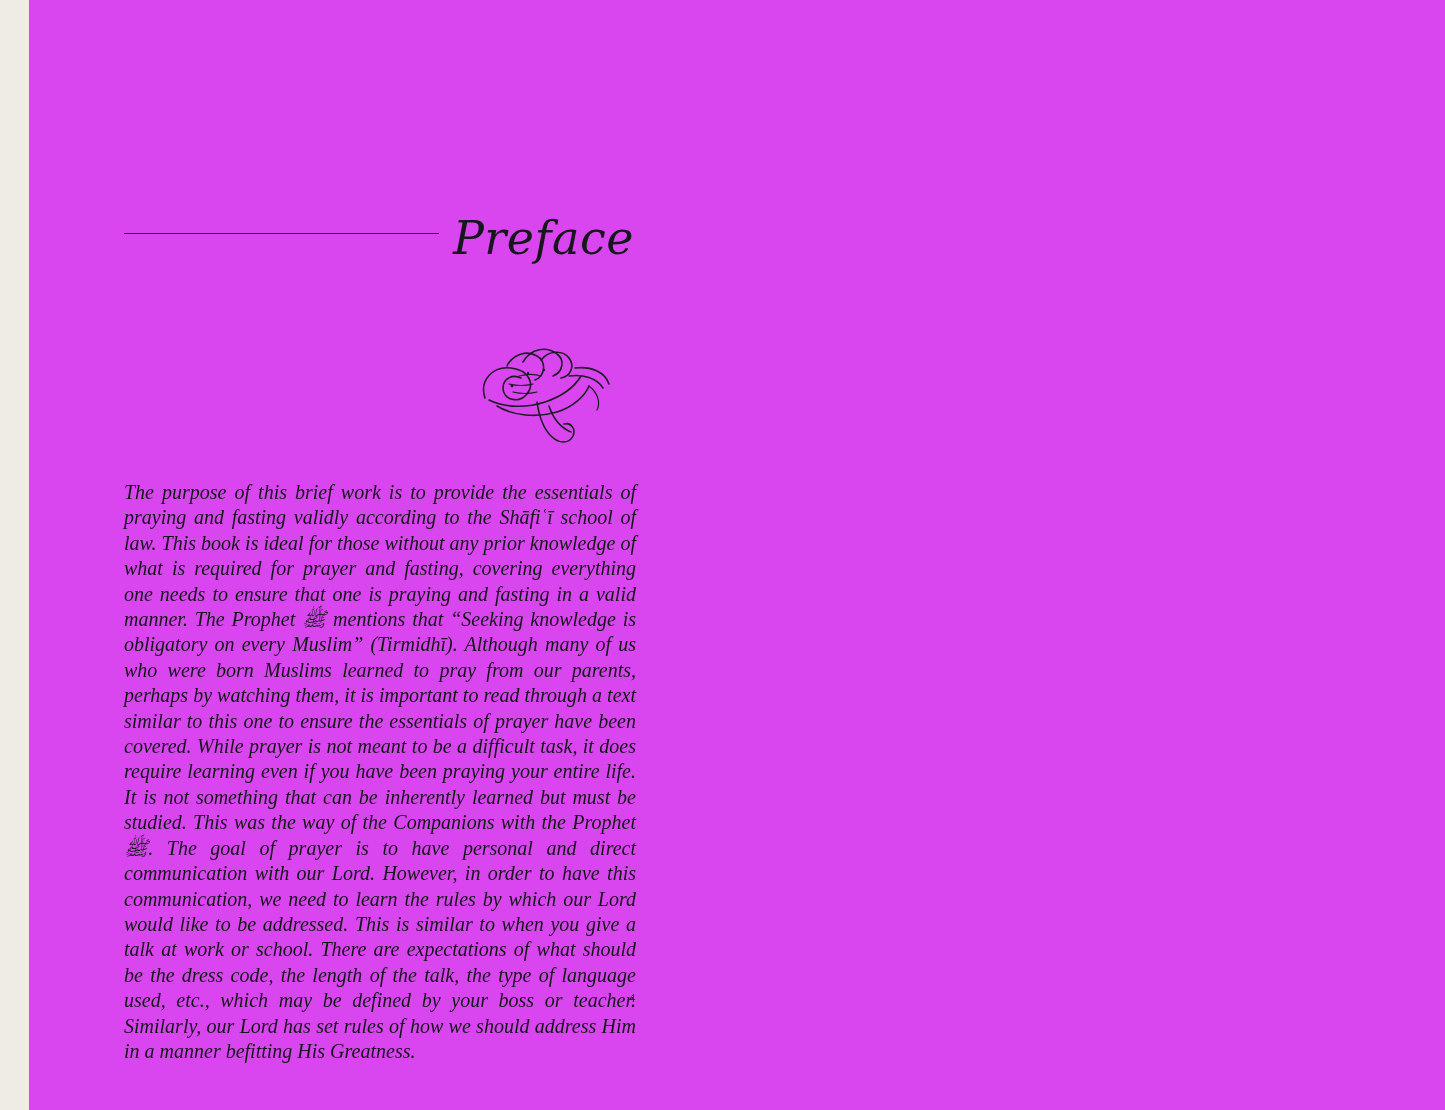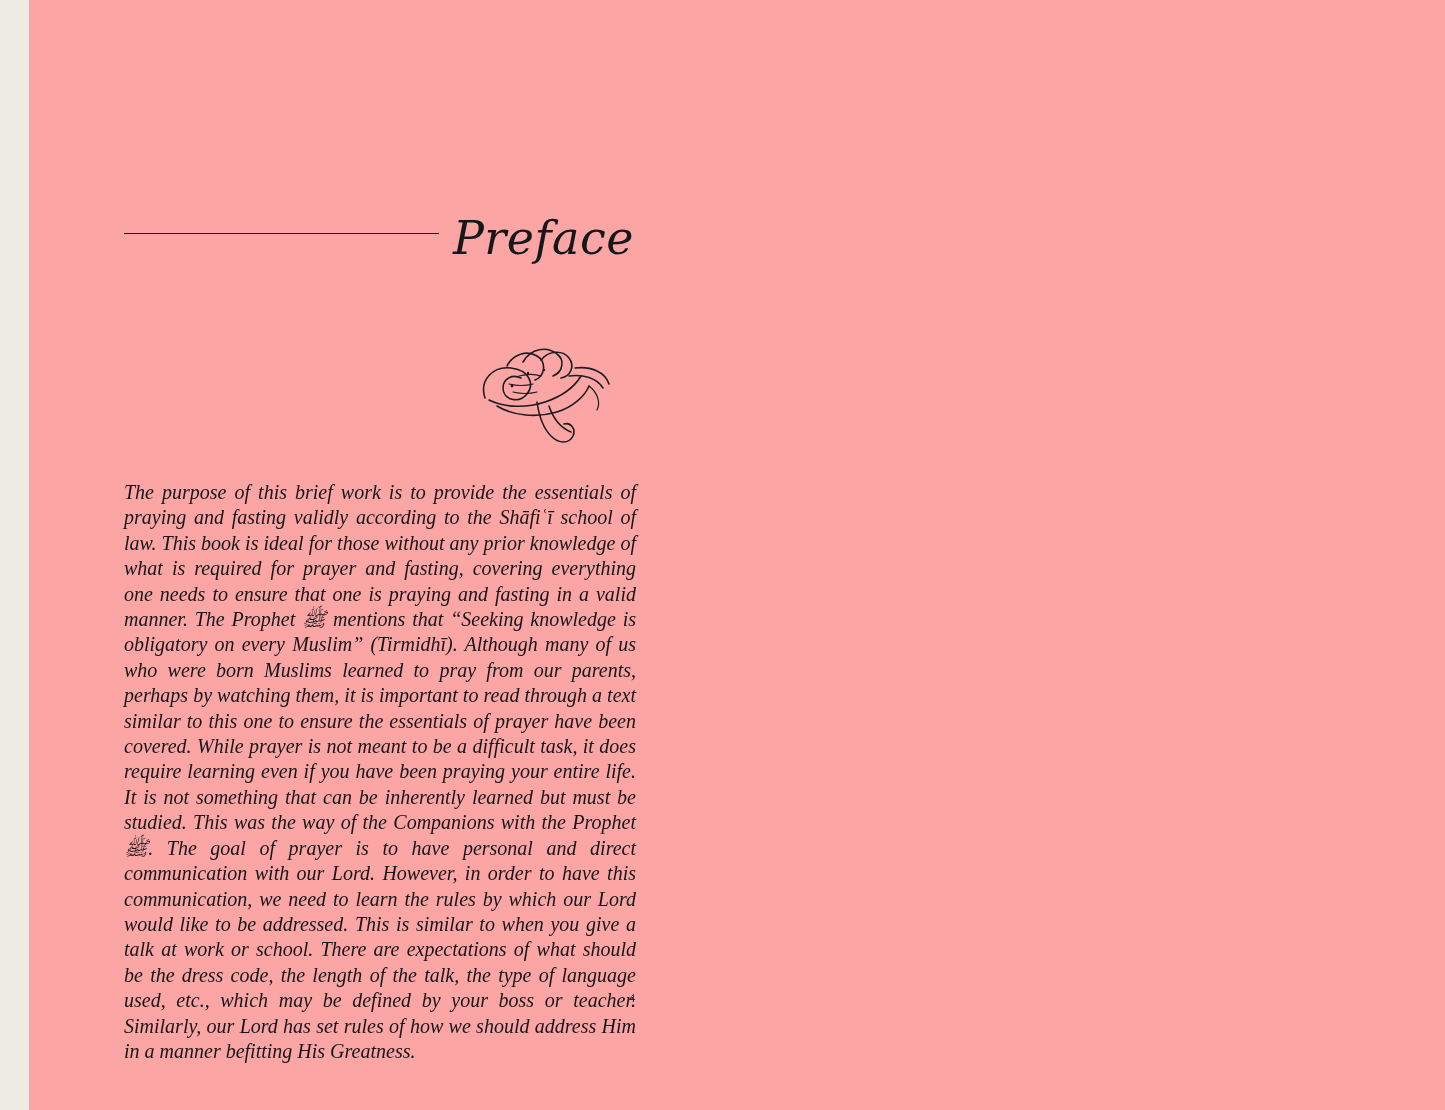--- a/index.html
+++ b/index.html
@@ -12,21 +12,21 @@
     background: #efece4;
     font-family: "Liberation Serif", serif;
     overflow: hidden;
   }
   .book {
     position: absolute;
     left: 29px;
     top: 0;
     width: 1416px;
     height: 1110px;
-    background: #fca5a5;
+    background: #d946ef;
     display: flex;
   }
   .page {
     position: relative;
     height: 100%;
     box-sizing: border-box;
   }
   .page-left {
     width: 708px;
     padding: 0 80px 0 95px;

